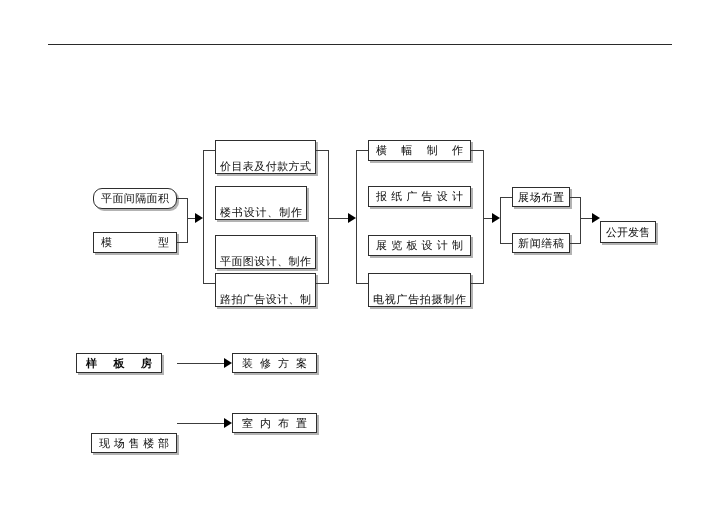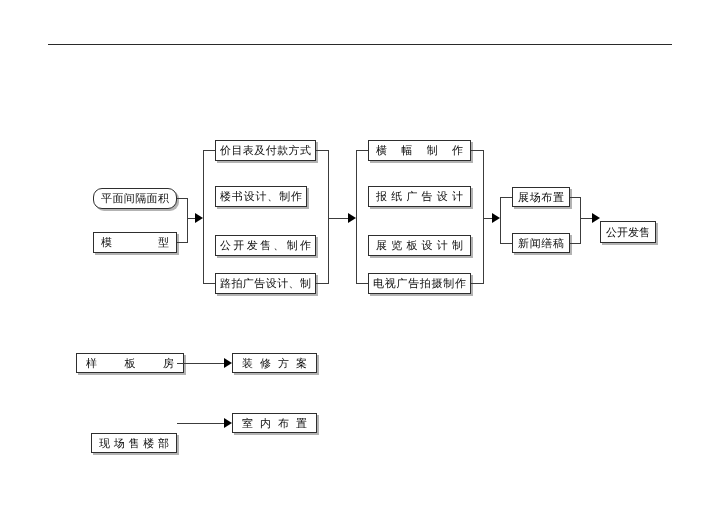--- a/index.html
+++ b/index.html
@@ -14,21 +14,21 @@
   }
   .box{
     position:absolute;box-sizing:border-box;background:#ffffff;
     border:1px solid #2e2e2e;box-shadow:2px 2px 0 #b3b3b3;
     font-size:11px;color:#0c0c0c;overflow:hidden;
     text-align:justify;text-align-last:justify;
   }
   .h21{height:21px;line-height:19px;}
   .h20{height:20px;line-height:18px;}
   .h22{height:22px;line-height:20px;}
-  .pad4{padding:0 4px;}
+  .pad4{padding:16px 4px;}
   .pad5{padding:0 5px;}
   .pad7{padding:0 7px;}
   .pad9{padding:0 9px;}
   .hline{position:absolute;height:1px;background:#3c3c3c;}
   .vline{position:absolute;width:1px;background:#3c3c3c;}
   .arrow{
     position:absolute;width:0;height:0;
     border-top:5px solid transparent;border-bottom:5px solid transparent;
     border-left:8px solid #000;
   }
@@ -38,34 +38,34 @@
 
 <div id="canvas">
 
   <div class="rule" style="left:48px;top:44px;width:624px;"></div>
 
   <div class="box h21 pad7" style="left:93px;top:188px;width:84px;border-radius:9px;">平面间隔面积</div>
   <div class="box h21 pad7" style="left:93px;top:232px;width:84px;">模型</div>
 
   <div class="box h21 pad4" style="left:215px;top:140px;width:101px;">价目表及付款方式</div>
   <div class="box h21 pad4" style="left:215px;top:186px;width:92px;">楼书设计、制作</div>
-  <div class="box h21 pad4" style="left:215px;top:235px;width:101px;">公开发售、制作</div>
+  <div class="box h21 pad4" style="left:215px;top:235px;width:101px;">平面图设计、制作</div>
   <div class="box h21 pad4" style="left:215px;top:273px;width:101px;">路拍广告设计、制</div>
 
   <div class="box h21 pad7" style="left:368px;top:140px;width:103px;">横幅制作</div>
   <div class="box h21 pad7" style="left:368px;top:186px;width:103px;">报纸广告设计</div>
   <div class="box h21 pad7" style="left:368px;top:235px;width:103px;">展览板设计制</div>
   <div class="box h21 pad4" style="left:368px;top:273px;width:103px;">电视广告拍摄制作</div>
 
   <div class="box h20 pad5" style="left:512px;top:187px;width:58px;">展场布置</div>
   <div class="box h20 pad5" style="left:512px;top:233px;width:58px;">新闻缮稿</div>
 
   <div class="box h22 pad5" style="left:600px;top:221px;width:56px;">公开发售</div>
 
-  <div class="box h20 pad9" style="left:76px;top:353px;width:108px;">样板房</div>
+  <div class="box h20 pad9" style="left:76px;top:353px;width:86px;font-weight:bold;">样板房</div>
   <div class="box h20 pad9" style="left:232px;top:353px;width:85px;">装修方案</div>
   <div class="box h20 pad7" style="left:91px;top:413px;width:86px;margin-top:20px;">现场售楼部</div>
   <div class="box h20 pad9" style="left:232px;top:413px;width:85px;">室内布置</div>
 
   <div class="hline" style="left:177px;top:198px;width:11px;"></div>
   <div class="hline" style="left:177px;top:242px;width:11px;"></div>
   <div class="vline" style="left:187px;top:198px;height:45px;"></div>
   <div class="hline" style="left:187px;top:218px;width:9px;"></div>
   <div class="arrow" style="left:195px;top:213px;"></div>
 

